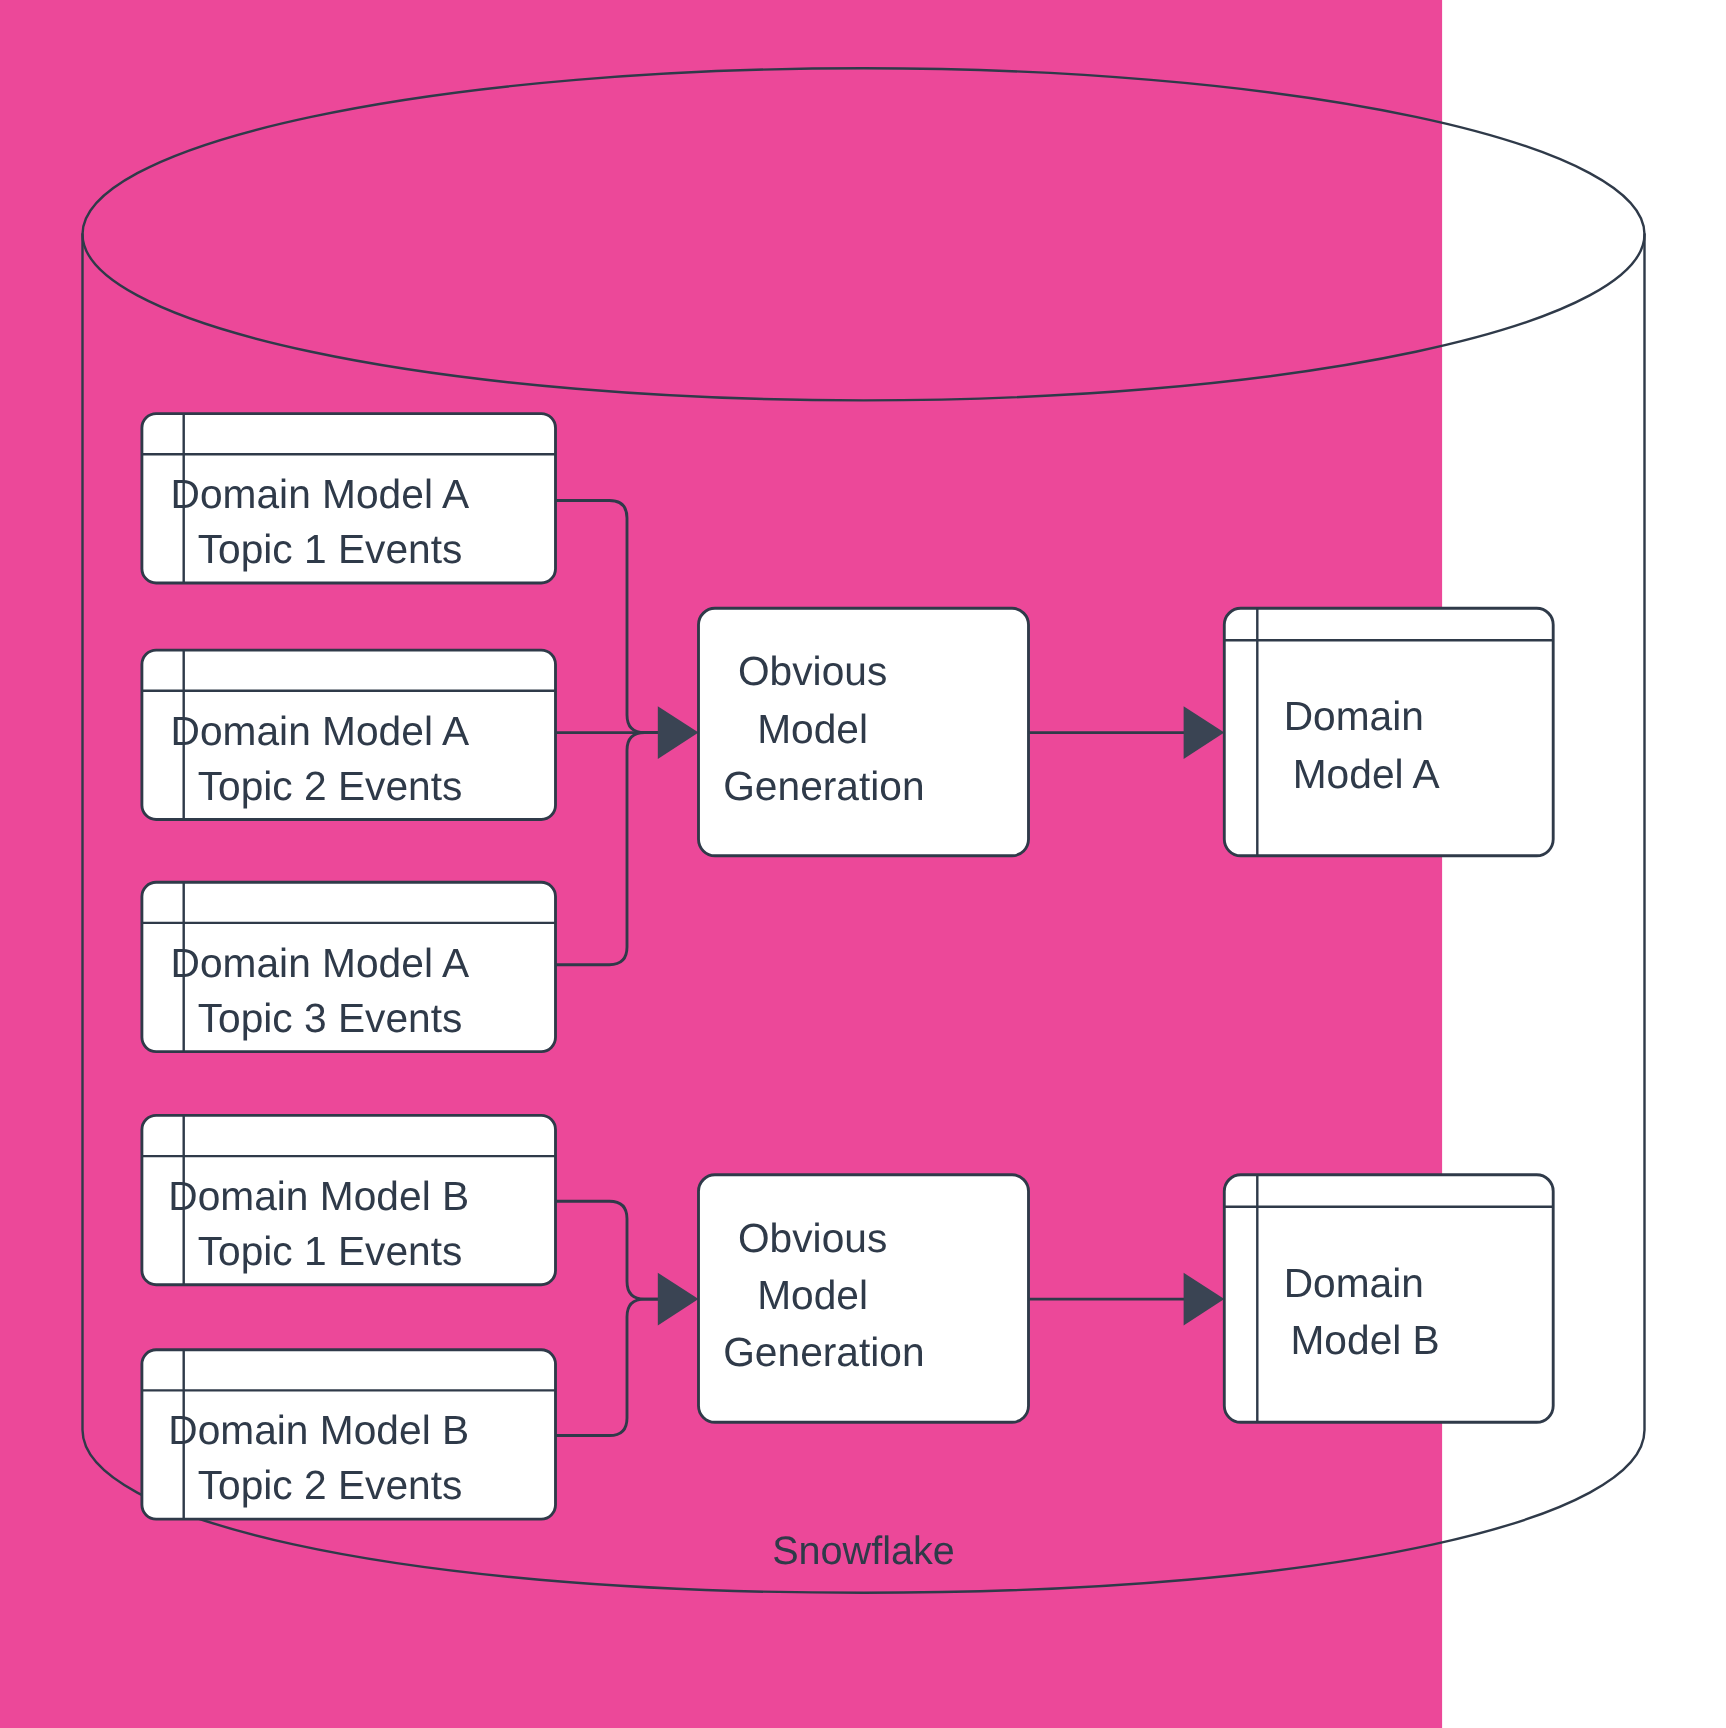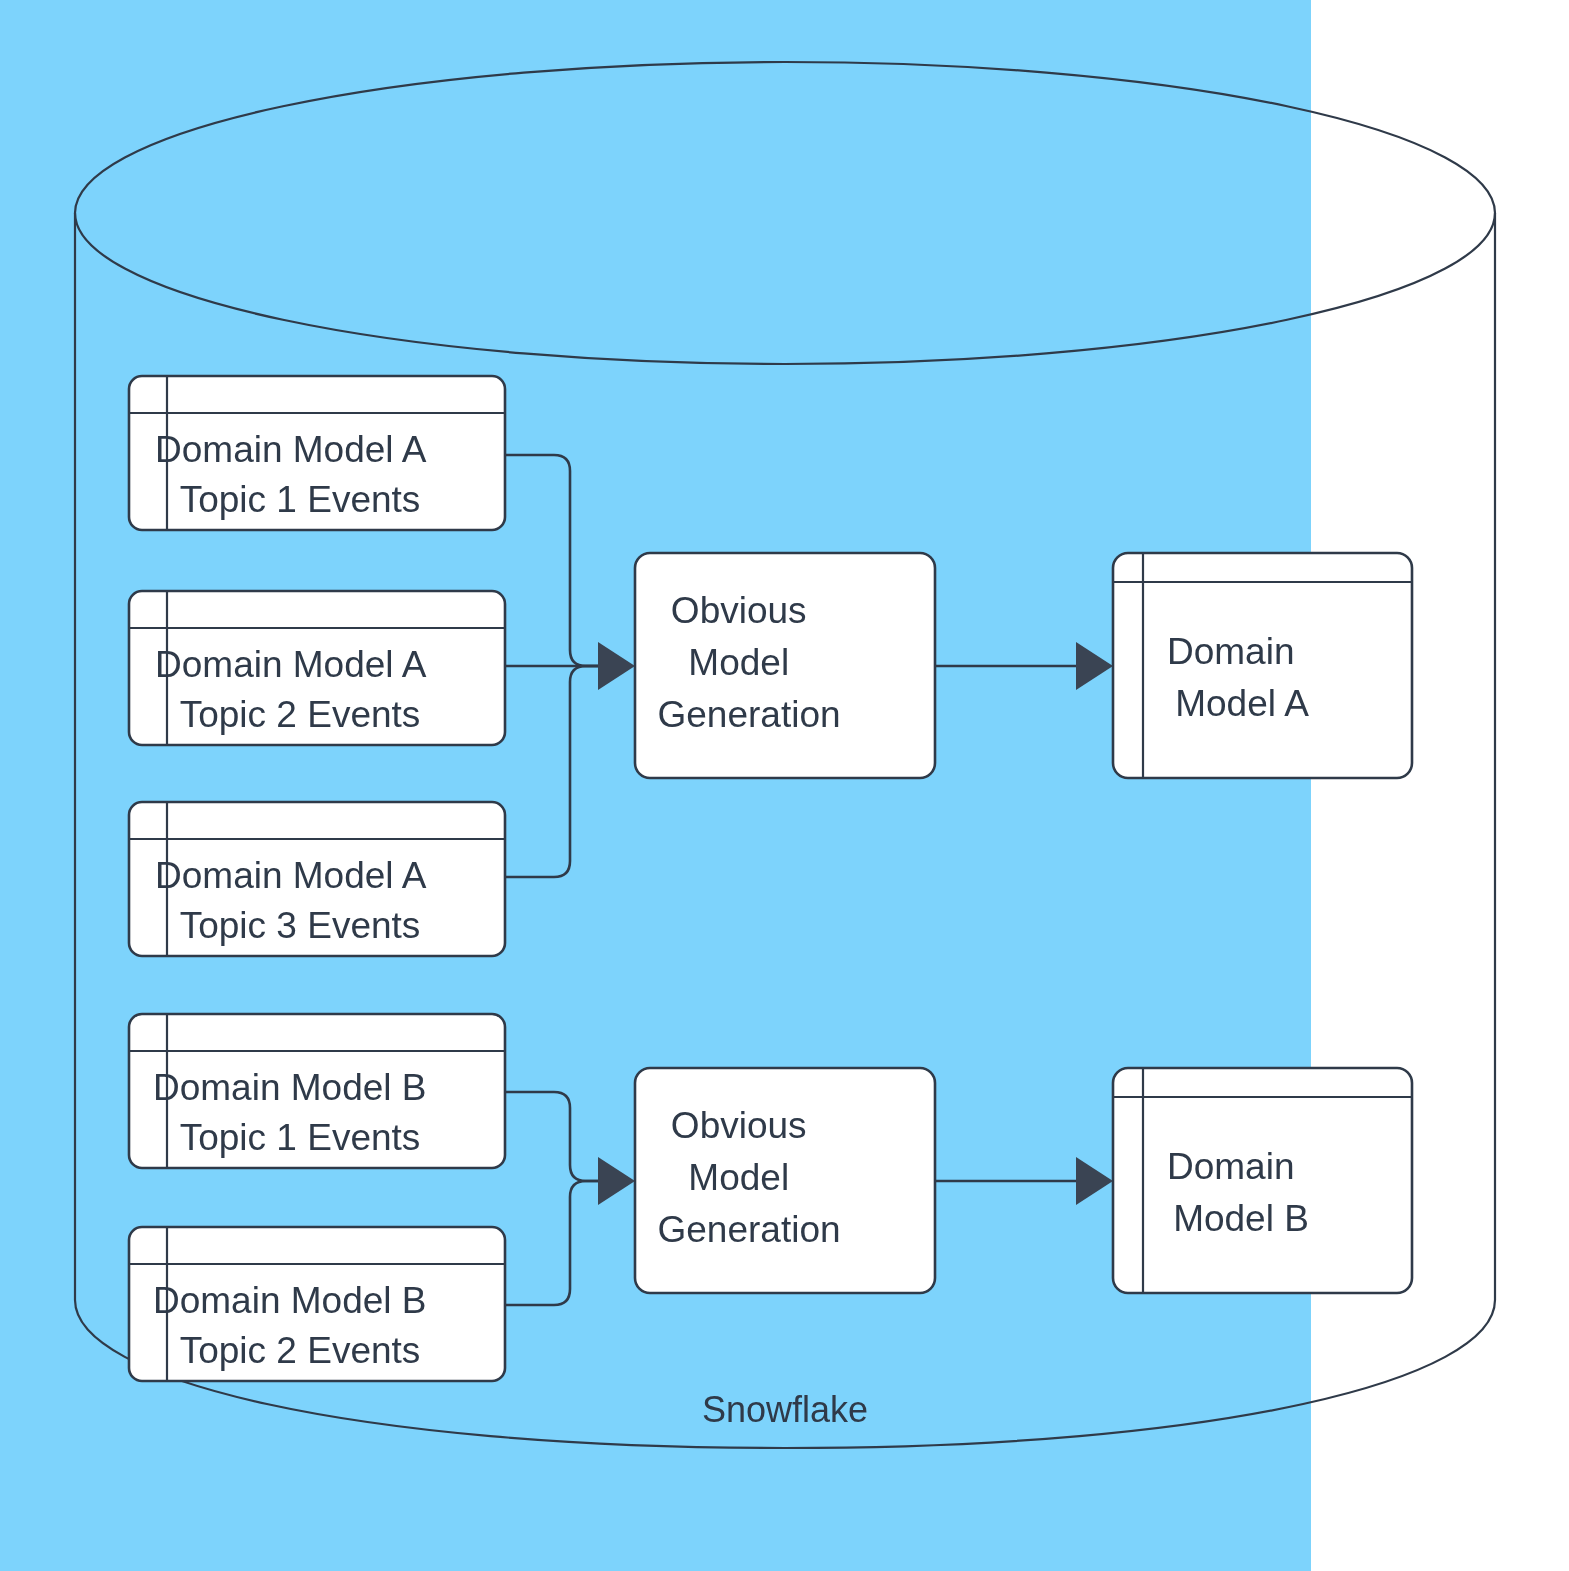--- a/index.html
+++ b/index.html
@@ -11,21 +11,21 @@
   body {
     width: 1569px;
     height: 1571px;
     font-family: "Liberation Sans", sans-serif;
     overflow: hidden;
   }
   #diagram-root {
     position: relative;
     width: 1311px;
     height: 1571px;
-    background: #7dd3fc;
+    background: #ec4899;
   }
   svg#diagram-svg {
     position: absolute;
     top: 0;
     left: 0;
     width: 1569px;
     height: 1571px;
     display: block;
   }
   .shape-fill {

